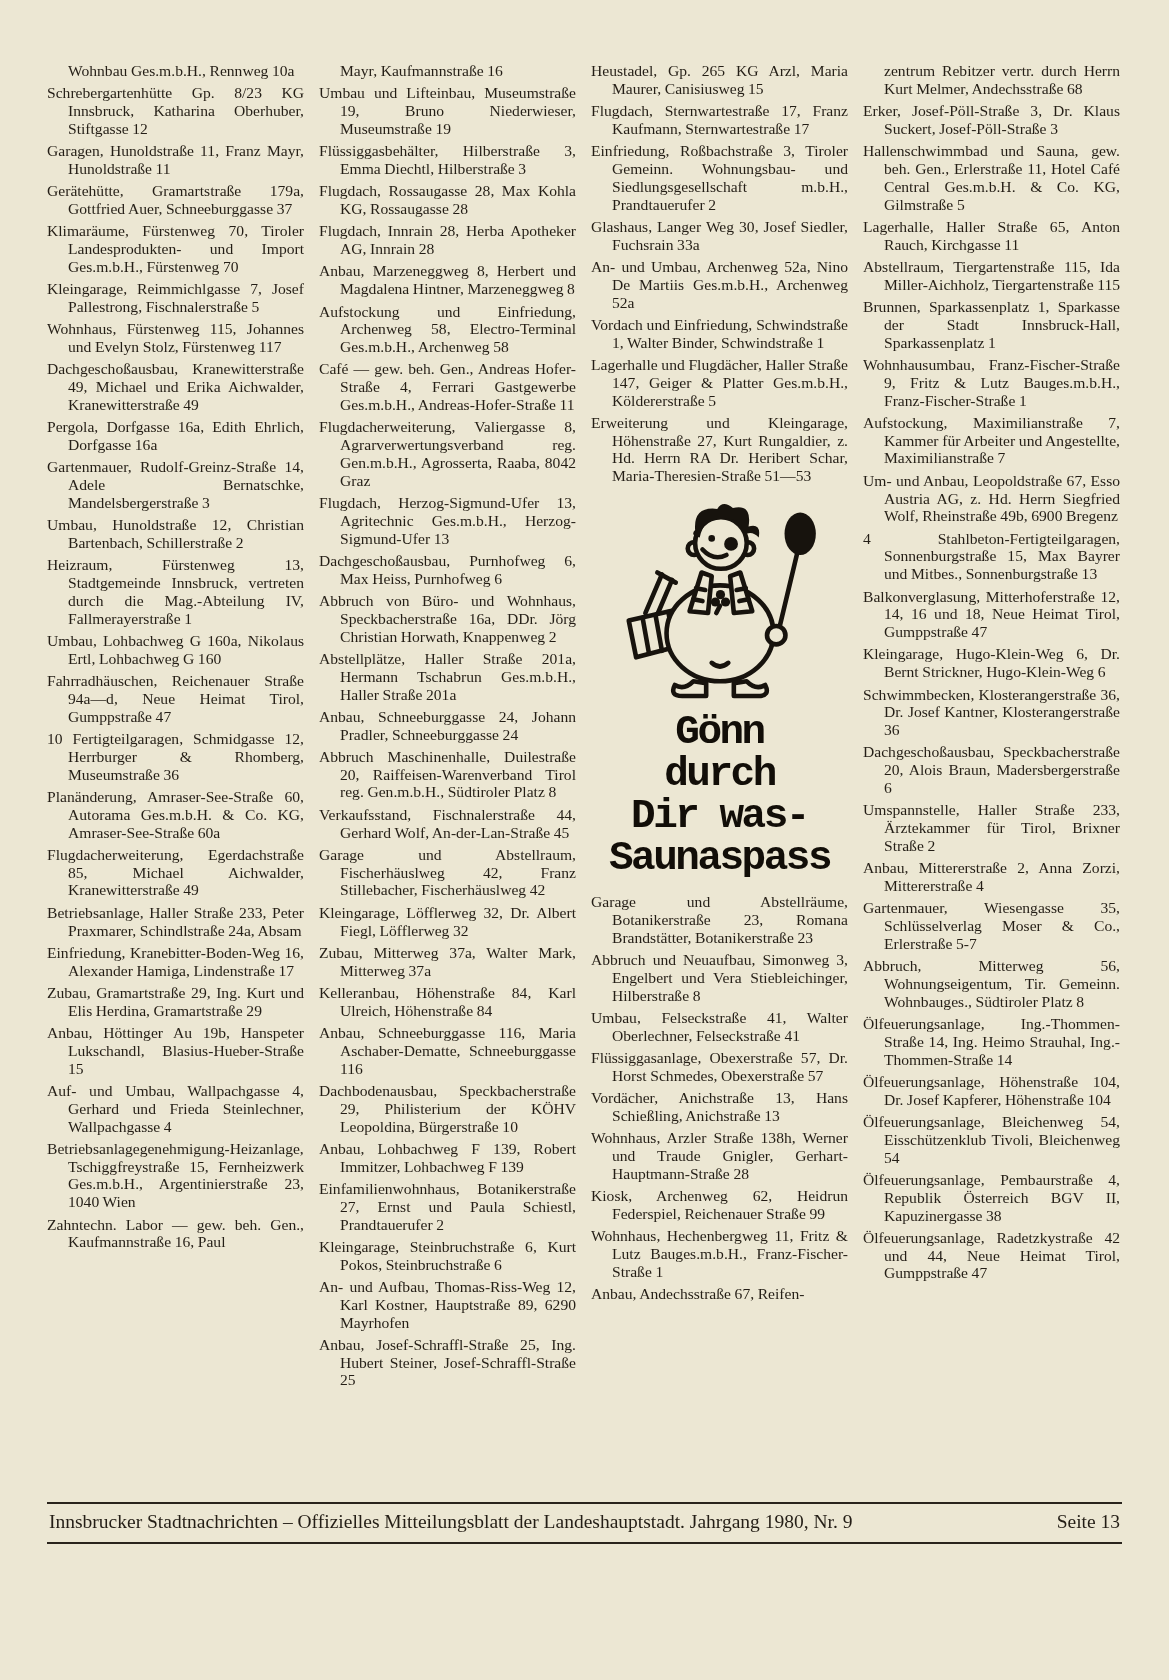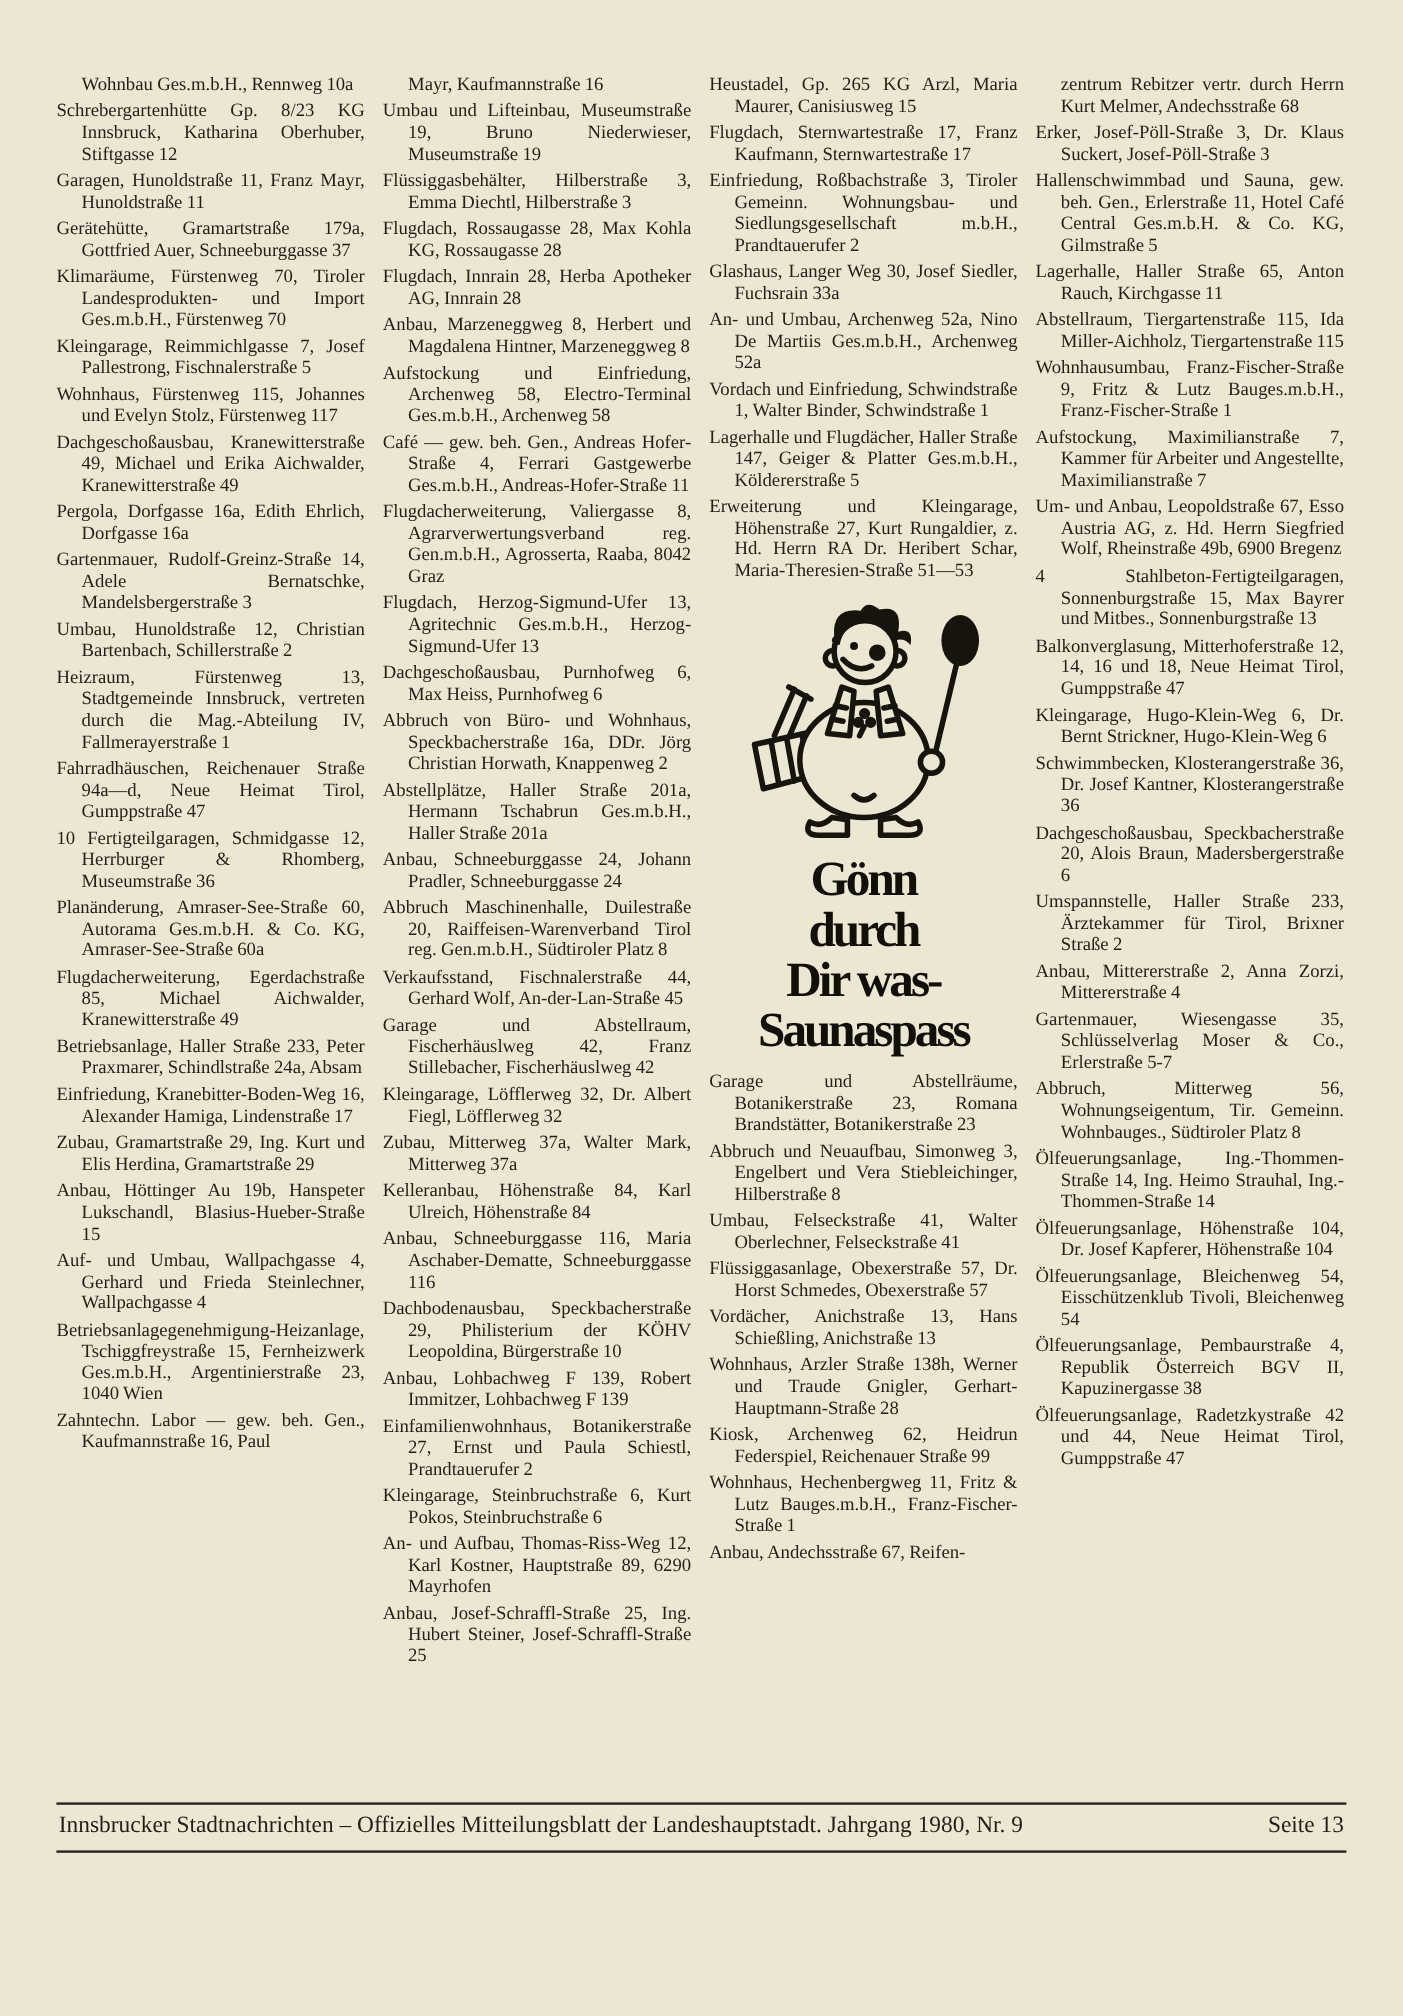--- a/index.html
+++ b/index.html
@@ -21,21 +21,21 @@
     text-align:justify;
     text-indent:-21px;
     padding-left:21px;
     hyphens:auto; -webkit-hyphens:auto;
     word-spacing:-0.3px;
   }
   .entry.cont { text-indent:0; }
   .ad { text-align:center; margin:10px 0 14px; }
   .ad svg { display:block; margin:0 auto 2px; }
   .ad-headline {
-    font-family:Liberation Serif, serif;
+    font-family:Liberation Mono, monospace;
     font-weight:bold;
     font-size:41px;
     line-height:42px;
     letter-spacing:-2.5px;
     color:#120e08;
   }
   .footer {
     position:absolute; left:47px; right:47px; top:1502px;
     border-top:2px solid #2a241c;
     border-bottom:2px solid #2a241c;
@@ -57,20 +57,21 @@
         <p class="entry">Garagen, Hunoldstraße 11, Franz Mayr, Hunoldstraße 11</p>
         <p class="entry">Gerätehütte, Gramartstraße 179a, Gottfried Auer, Schneeburggasse 37</p>
         <p class="entry">Klimaräume, Fürstenweg 70, Tiroler Landesprodukten- und Import Ges.m.b.H., Fürstenweg 70</p>
         <p class="entry">Kleingarage, Reimmichlgasse 7, Josef Pallestrong, Fischnalerstraße 5</p>
         <p class="entry">Wohnhaus, Fürstenweg 115, Johannes und Evelyn Stolz, Fürstenweg 117</p>
         <p class="entry">Dachgeschoßausbau, Kranewitterstraße 49, Michael und Erika Aichwalder, Kranewitterstraße 49</p>
         <p class="entry">Pergola, Dorfgasse 16a, Edith Ehrlich, Dorfgasse 16a</p>
         <p class="entry">Gartenmauer, Rudolf-Greinz-Straße 14, Adele Bernatschke, Mandelsbergerstraße 3</p>
         <p class="entry">Umbau, Hunoldstraße 12, Christian Bartenbach, Schillerstraße 2</p>
         <p class="entry">Heizraum, Fürstenweg 13, Stadtgemeinde Innsbruck, vertreten durch die Mag.-Abteilung IV, Fallmerayerstraße 1</p>
+        <p class="entry">Umbau, Lohbachweg G 160a, Nikolaus Ertl, Lohbachweg G 160</p>
         <p class="entry">Fahrradhäuschen, Reichenauer Straße 94a—d, Neue Heimat Tirol, Gumppstraße 47</p>
         <p class="entry">10 Fertigteilgaragen, Schmidgasse 12, Herrburger &amp; Rhomberg, Museumstraße 36</p>
         <p class="entry">Planänderung, Amraser-See-Straße 60, Autorama Ges.m.b.H. &amp; Co. KG, Amraser-See-Straße 60a</p>
         <p class="entry">Flugdacherweiterung, Egerdachstraße 85, Michael Aichwalder, Kranewitterstraße 49</p>
         <p class="entry">Betriebsanlage, Haller Straße 233, Peter Praxmarer, Schindlstraße 24a, Absam</p>
         <p class="entry">Einfriedung, Kranebitter-Boden-Weg 16, Alexander Hamiga, Lindenstraße 17</p>
         <p class="entry">Zubau, Gramartstraße 29, Ing. Kurt und Elis Herdina, Gramartstraße 29</p>
         <p class="entry">Anbau, Höttinger Au 19b, Hanspeter Lukschandl, Blasius-Hueber-Straße 15</p>
         <p class="entry">Auf- und Umbau, Wallpachgasse 4, Gerhard und Frieda Steinlechner, Wallpachgasse 4</p>
         <p class="entry">Betriebsanlagegenehmigung-Heizanlage, Tschiggfreystraße 15, Fernheizwerk Ges.m.b.H., Argentinierstraße 23, 1040 Wien</p>
@@ -189,20 +190,21 @@
           <p class="entry">Anbau, Andechsstraße 67, Reifen-</p>
         </div>
     </div>
 
     <div class="col">
         <p class="entry cont">zentrum Rebitzer vertr. durch Herrn Kurt Melmer, Andechsstraße 68</p>
         <p class="entry">Erker, Josef-Pöll-Straße 3, Dr. Klaus Suckert, Josef-Pöll-Straße 3</p>
         <p class="entry">Hallenschwimmbad und Sauna, gew. beh. Gen., Erlerstraße 11, Hotel Café Central Ges.m.b.H. &amp; Co. KG, Gilmstraße 5</p>
         <p class="entry">Lagerhalle, Haller Straße 65, Anton Rauch, Kirchgasse 11</p>
         <p class="entry">Abstellraum, Tiergartenstraße 115, Ida Miller-Aichholz, Tiergartenstraße 115</p>
+        <p class="entry">Brunnen, Sparkassenplatz 1, Sparkasse der Stadt Innsbruck-Hall, Sparkassenplatz 1</p>
         <p class="entry">Wohnhausumbau, Franz-Fischer-Straße 9, Fritz &amp; Lutz Bauges.m.b.H., Franz-Fischer-Straße 1</p>
         <p class="entry">Aufstockung, Maximilianstraße 7, Kammer für Arbeiter und Angestellte, Maximilianstraße 7</p>
         <p class="entry">Um- und Anbau, Leopoldstraße 67, Esso Austria AG, z. Hd. Herrn Siegfried Wolf, Rheinstraße 49b, 6900 Bregenz</p>
         <p class="entry">4 Stahlbeton-Fertigteilgaragen, Sonnenburgstraße 15, Max Bayrer und Mitbes., Sonnenburgstraße 13</p>
         <p class="entry">Balkonverglasung, Mitterhoferstraße 12, 14, 16 und 18, Neue Heimat Tirol, Gumppstraße 47</p>
         <p class="entry">Kleingarage, Hugo-Klein-Weg 6, Dr. Bernt Strickner, Hugo-Klein-Weg 6</p>
         <p class="entry">Schwimmbecken, Klosterangerstraße 36, Dr. Josef Kantner, Klosterangerstraße 36</p>
         <p class="entry">Dachgeschoßausbau, Speckbacherstraße 20, Alois Braun, Madersbergerstraße 6</p>
         <p class="entry">Umspannstelle, Haller Straße 233, Ärztekammer für Tirol, Brixner Straße 2</p>
         <p class="entry">Anbau, Mittererstraße 2, Anna Zorzi, Mittererstraße 4</p>

